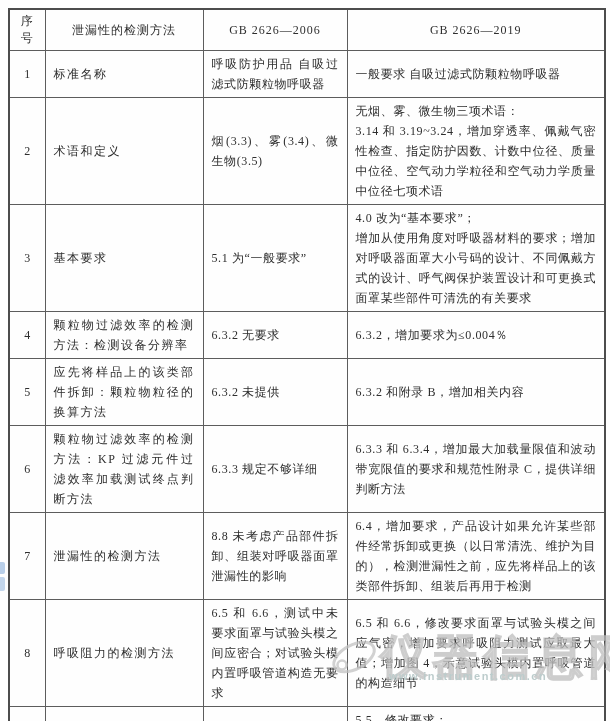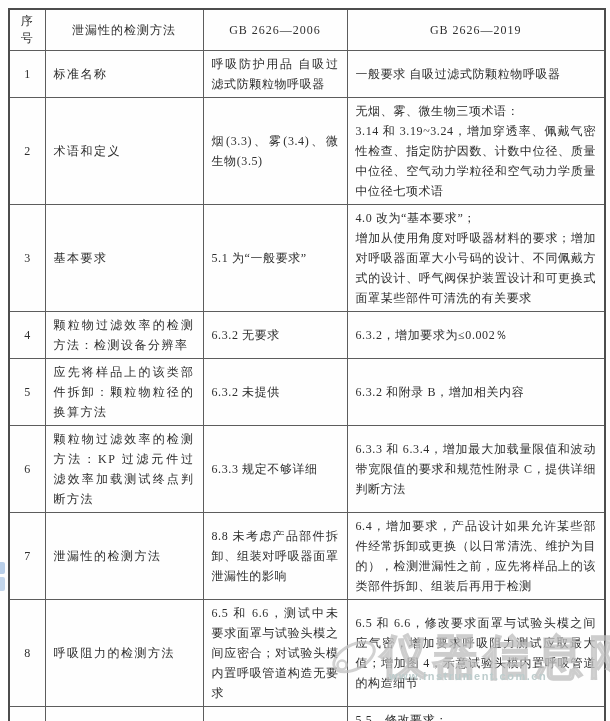--- a/index.html
+++ b/index.html
@@ -151,21 +151,21 @@
         <td class="no">3</td>
         <td class="topic">基本要求</td>
         <td class="gb06">5.1 为“一般要求”</td>
         <td class="gb19">4.0 改为“基本要求”；
 增加从使用角度对呼吸器材料的要求；增加对呼吸器面罩大小号码的设计、不同佩戴方式的设计、呼气阀保护装置设计和可更换式面罩某些部件可清洗的有关要求</td>
       </tr>
       <tr style="height:40px">
         <td class="no">4</td>
         <td class="topic">颗粒物过滤效率的检测方法：检测设备分辨率</td>
         <td class="gb06">6.3.2 无要求</td>
-        <td class="gb19">6.3.2，增加要求为≤0.002％</td>
+        <td class="gb19">6.3.2，增加要求为≤0.004％</td>
       </tr>
       <tr style="height:40px">
         <td class="no">5</td>
         <td class="topic">应先将样品上的该类部件拆卸：颗粒物粒径的换算方法</td>
         <td class="gb06">6.3.2 未提供</td>
         <td class="gb19">6.3.2 和附录 B，增加相关内容</td>
       </tr>
       <tr style="height:60px">
         <td class="no">6</td>
         <td class="topic">颗粒物过滤效率的检测方法：KP 过滤元件过滤效率加载测试终点判断方法</td>

